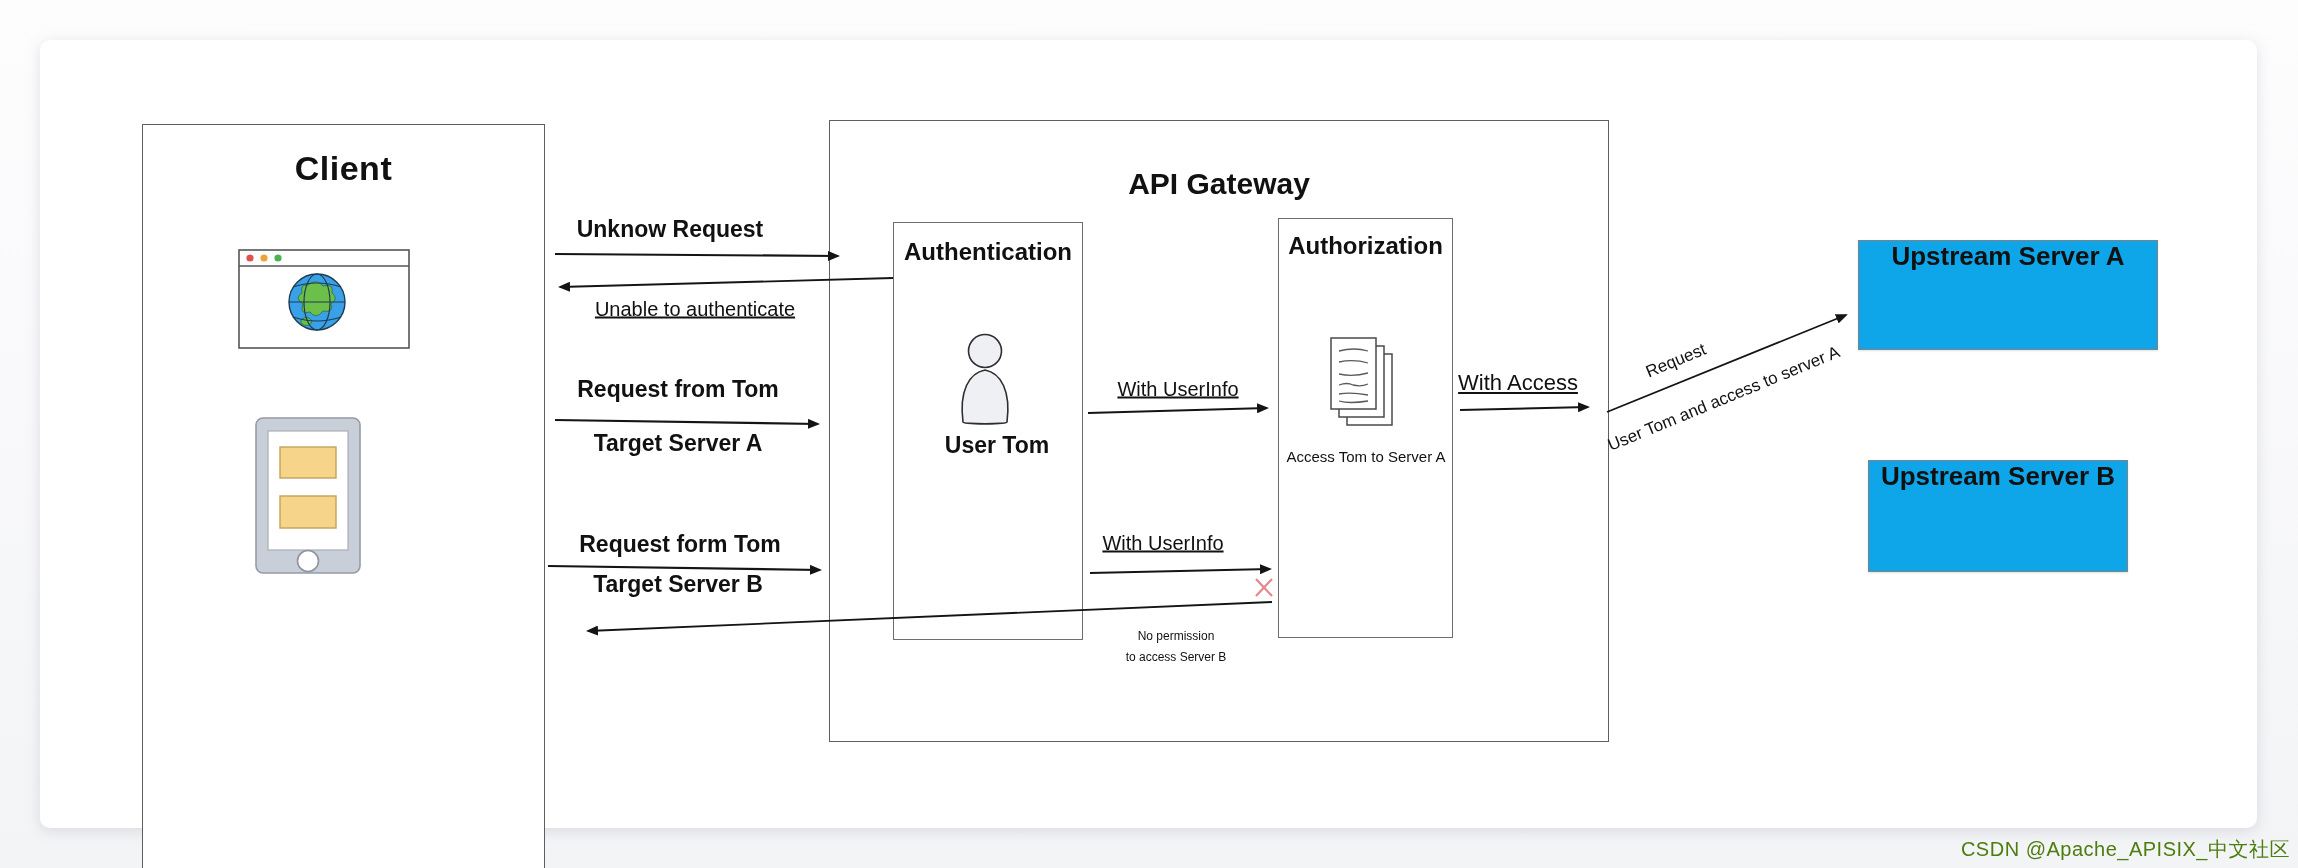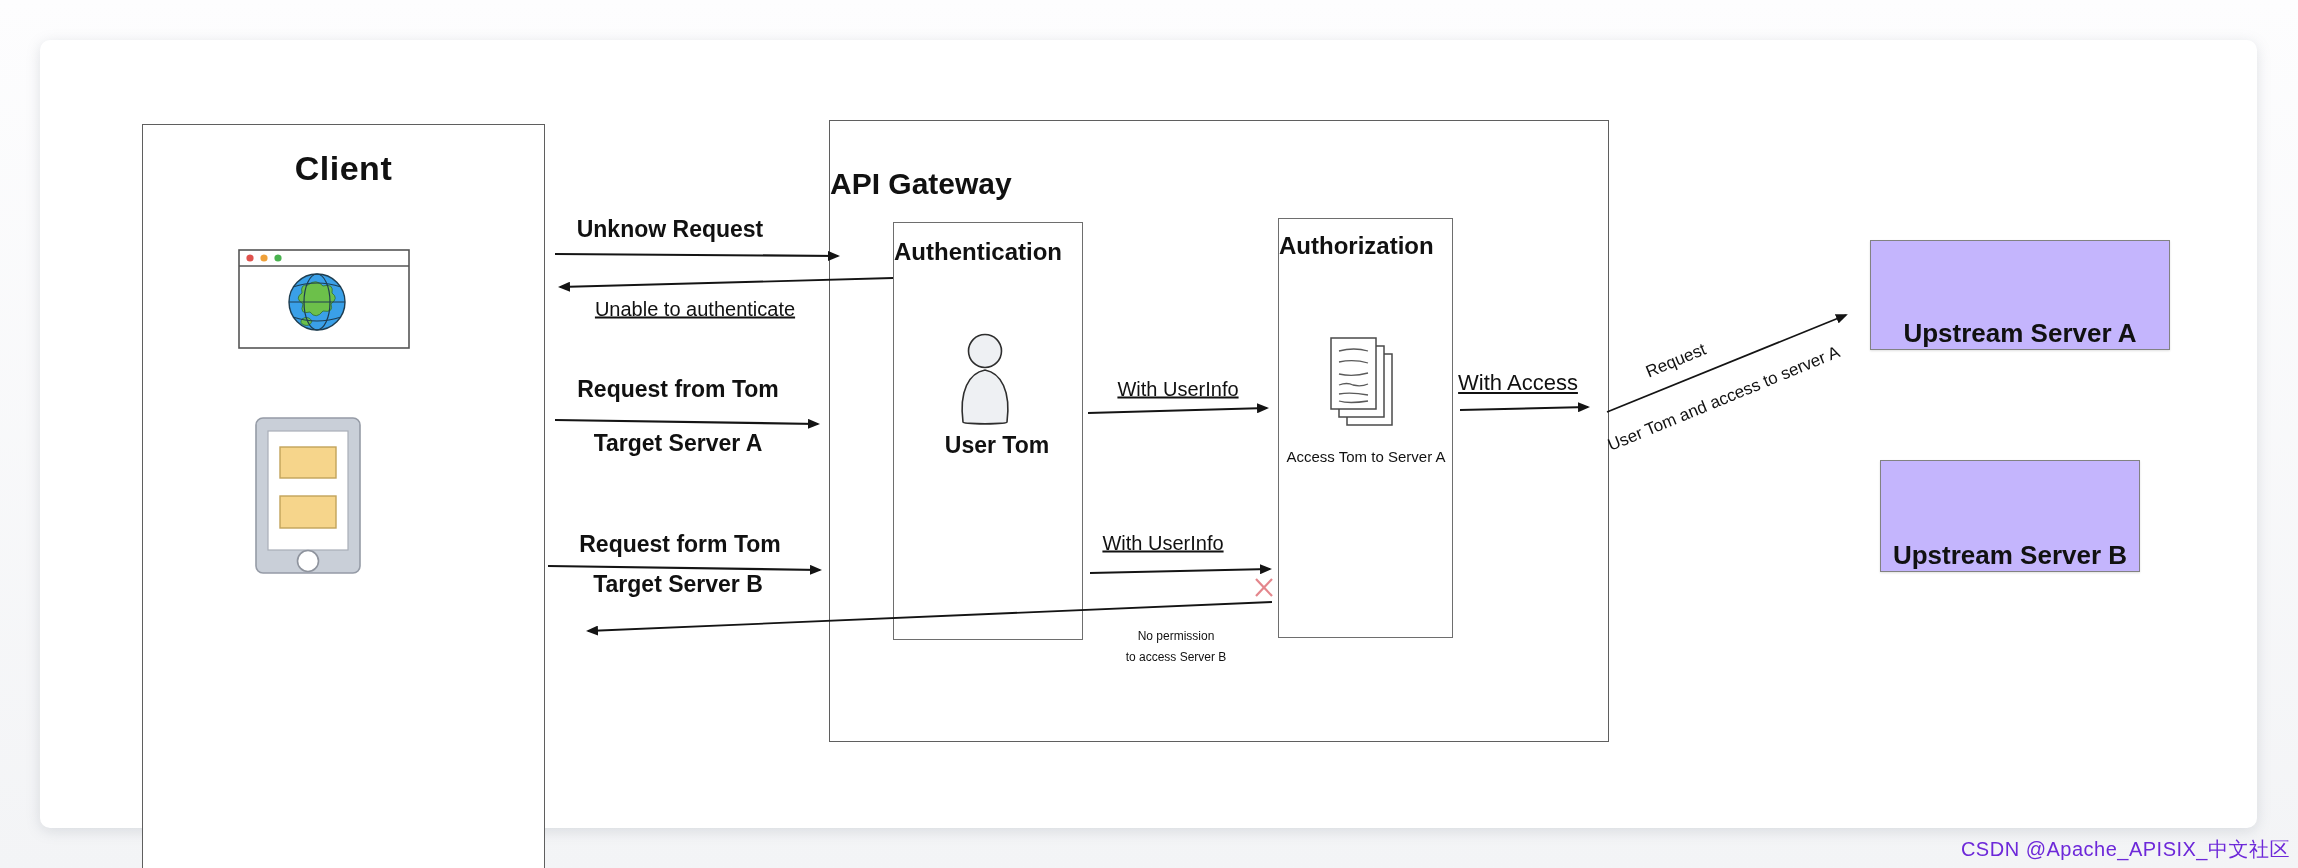--- a/index.html
+++ b/index.html
@@ -12,37 +12,36 @@
   }
   .stage{position:relative;width:2298px;height:868px;}
   .card{
     position:absolute;left:40px;top:40px;width:2217px;height:788px;
     background:#ffffff;border-radius:10px;
     box-shadow:0 3px 14px rgba(120,128,140,.22);
   }
   .box{position:absolute;background:#fff;border:1.5px solid #5f5f5f;box-sizing:border-box;}
   .box-inner{position:absolute;background:#fff;border:1.5px solid #6e6e6e;box-sizing:border-box;}
   .box-upstream{
-    position:absolute;background:#c4b5fd;border:1.5px solid #828282;box-sizing:border-box;
-    display:flex;align-items:flex-end;justify-content:center;
+    position:absolute;background:#0ea5e9;border:1.5px solid #828282;box-sizing:border-box;
+    display:flex;align-items:flex-start;justify-content:center;
     box-shadow:0 1px 2px rgba(0,0,0,.12);
-    margin-left:12px;
   }
   .title-client{text-align:center;padding-top:24px;font-size:34px;font-weight:700;letter-spacing:.5px;}
-  .title-gateway{text-align:left;padding-top:46px;font-size:30px;font-weight:600;}
-  .title-sub{padding-top:15px;font-size:24px;font-weight:600;}
+  .title-gateway{text-align:center;padding-top:46px;font-size:30px;font-weight:600;}
+  .title-sub{text-align:center;padding-top:15px;font-size:24px;font-weight:600;}
   .title-upstream{font-size:26px;font-weight:600;}
   .lbl{position:absolute;transform:translate(-50%,-50%);white-space:nowrap;}
   .lbl-big{font-size:23px;font-weight:600;}
   .lbl-med{font-size:20px;font-weight:500;text-decoration:underline;}
   .lbl-tiny{font-size:15px;font-weight:500;text-align:right;}
   .lbl-rot{transform:translate(-50%,-50%) rotate(-22.4deg);font-size:17px;font-weight:500;}
   .no-perm{position:absolute;transform:translateX(-50%);text-align:center;font-size:12px;font-weight:500;line-height:21px;}
   .watermark{
-    position:absolute;right:8px;top:836px;font-size:20px;color:#6d28d9;
+    position:absolute;right:8px;top:836px;font-size:20px;color:#4d7c0f;
     letter-spacing:.5px;
   }
   svg.overlay{position:absolute;left:0;top:0;pointer-events:none;}
   .icon{position:absolute;}
 </style>
 </head>
 <body>
 
 <div class="stage">
 

